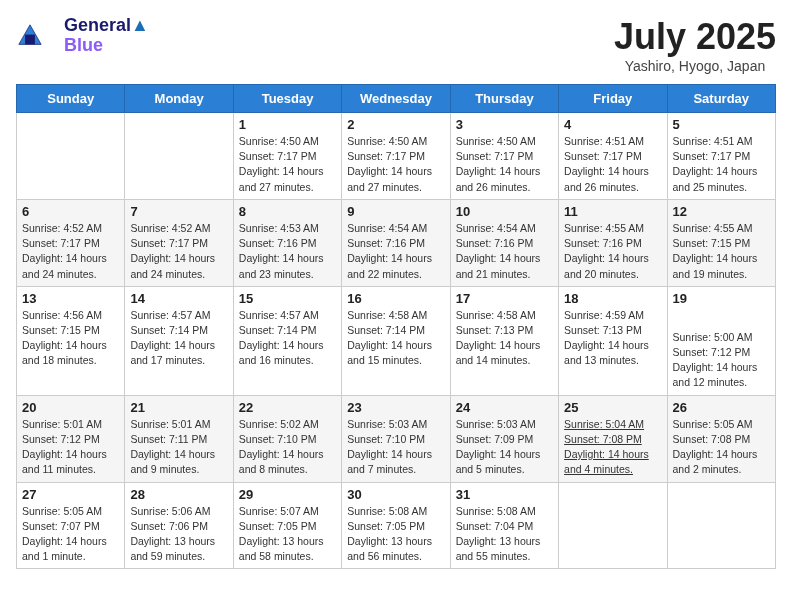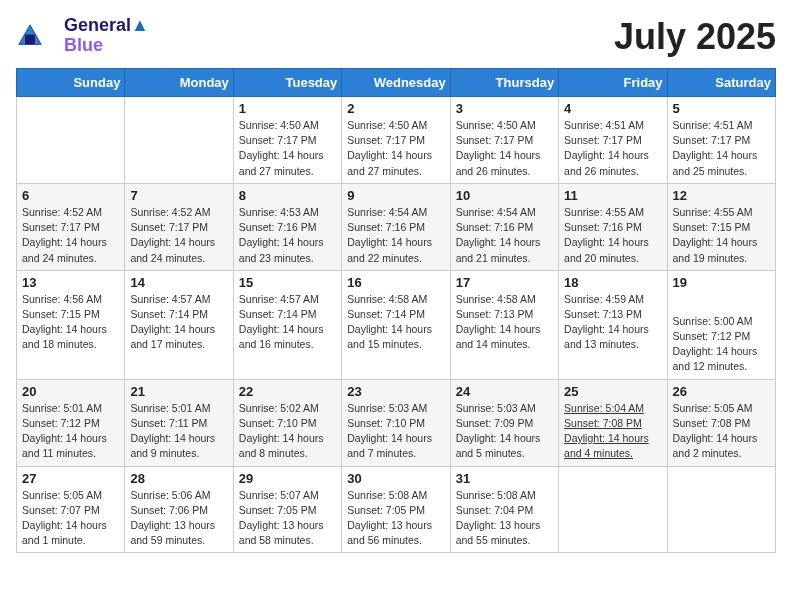--- a/index.html
+++ b/index.html
@@ -50,21 +50,21 @@
       width: 100%;
       border-collapse: collapse;
       border: 1px solid #ccc;
     }
     .calendar th {
       background-color: #2b7fd4;
       color: #fff;
       font-size: 13px;
       font-weight: bold;
       padding: 6px 4px;
-      text-align: right;
+      text-align: center;
       border: 1px solid #2468b0;
     }
     .calendar td {
       border: 1px solid #ccc;
       vertical-align: top;
       padding: 4px 5px;
       width: 108px;
       min-height: 80px;
       font-size: 11px;
       color: #333;
@@ -98,20 +98,21 @@
       <polygon points="20,4 36,32 4,32" fill="none" stroke="#1a1a6e" stroke-width="1"></polygon>
       <rect x="13" y="18" width="14" height="14" fill="#1a1a6e"></rect>
     </svg>
     <div class="logo-text">
       <div>General<span>▲</span></div>
       <div style="color:#8b5cf6;">Blue</div>
     </div>
   </div>
   <div class="title-block">
     <div class="month-title">July 2025</div>
+    <div class="location">Yashiro, Hyogo, Japan</div>
   </div>
 </div>
 
 <table class="calendar">
   <thead>
     <tr>
     <th>Sunday</th>
         <th>Monday</th>
         <th>Tuesday</th>
         <th>Wednesday</th>

